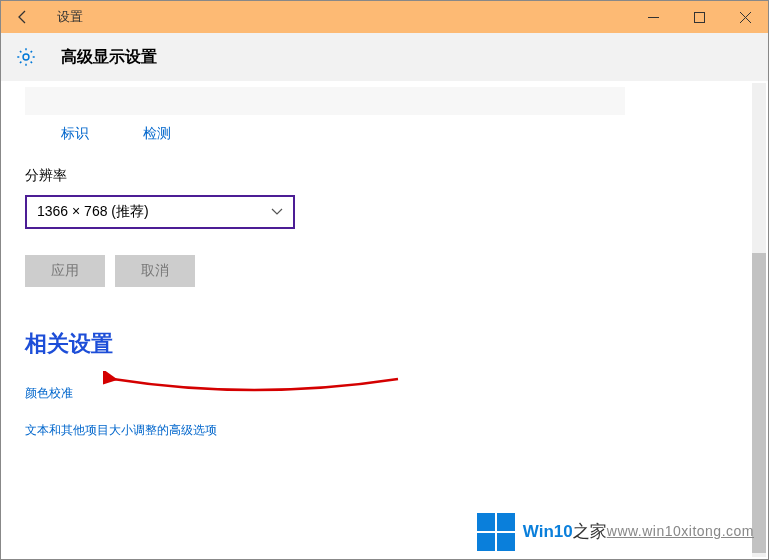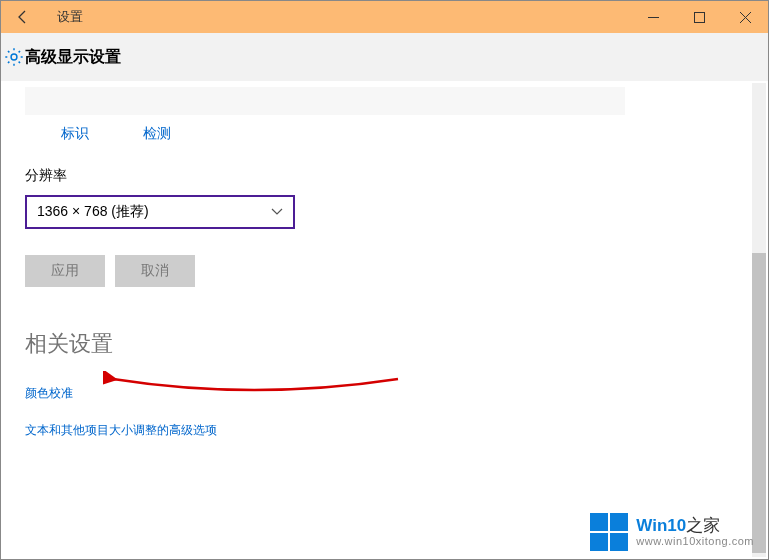--- a/index.html
+++ b/index.html
@@ -42,22 +42,22 @@
     justify-content: center;
     font-size: 12px;
     color: #333;
   }
   .winctrl svg { stroke: #333; }
   .subheader {
     height: 48px;
     display: flex;
     align-items: center;
     background: #f2f2f2;
-    padding-left: 2px;
-    gap: 0;
+    padding-left: 14px;
+    gap: 24px;
   }
   .gear-icon {
     width: 22px;
     height: 22px;
     color: #0078d7;
   }
   .page-heading {
     font-size: 16px;
     font-weight: 600;
     color: #000;
@@ -118,22 +118,22 @@
     background: #cdcdcd;
     color: #777;
     font-size: 14px;
     display: flex;
     align-items: center;
     justify-content: center;
     border: none;
   }
   .section-title {
     font-size: 22px;
-    font-weight: 400;
-    color: #737373;
+    font-weight: 700;
+    color: #1d4ed8;
     margin-bottom: 26px;
   }
   .rel-link {
     color: #0066cc;
     font-size: 12px;
     display: block;
     margin-bottom: 20px;
     cursor: pointer;
   }
   .scrollbar-track {
@@ -168,24 +168,24 @@
   }
   .watermark-logo {
     display: grid;
     grid-template-columns: 1fr 1fr;
     grid-template-rows: 1fr 1fr;
     width: 38px;
     height: 38px;
     gap: 2px;
   }
   .watermark-logo span { background: #0a7fdb; }
-  .watermark-text { display: flex; flex-direction: column; line-height: 1.1; }
+  .watermark-text { display: flex; flex-direction: row; line-height: 1.1; align-items: center; }
   .watermark-main { font-size: 17px; color: #333; }
   .watermark-main b { color: #0a7fdb; font-weight: 700; }
-  .watermark-sub { font-size: 11px; color: #888; letter-spacing: .5px; }
+  .watermark-sub { font-size: 14px; color: #888; letter-spacing: .5px; text-decoration: underline; }
 </style>
 </head>
 <body>
 
 <div class="titlebar">
   <div class="back-btn">
     <svg width="16" height="16" viewBox="0 0 16 16" fill="none" stroke="currentColor" stroke-width="1.3">
         <path d="M10 2 L4 8 L10 14"></path>
       </svg>
   </div>

